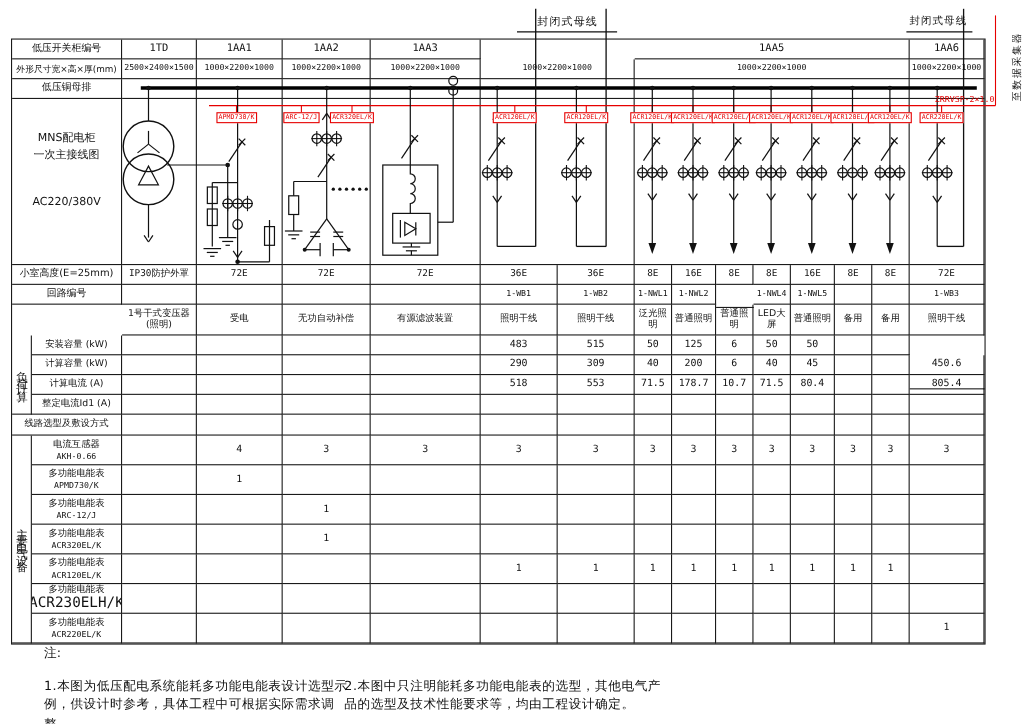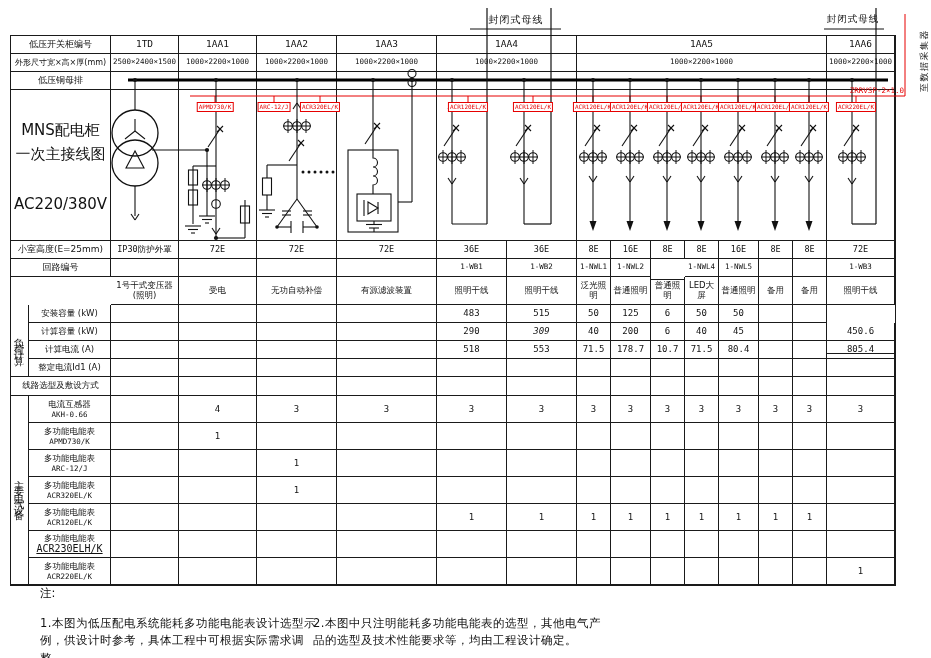--- a/index.html
+++ b/index.html
@@ -13,21 +13,21 @@
         display:flex;align-items:center;justify-content:center;text-align:center;
         overflow:hidden;font-size:9px;line-height:1.15;padding:0 1px;box-sizing:border-box;background:transparent;}
   .mono{font-family:"DejaVu Sans Mono","DejaVu Sans",sans-serif;}
   .hd{font-size:9.5px;}
   .xs{font-size:8px;}
   .s85{font-size:8.5px;}
   .s75{font-size:7.5px;}
   .zh{font-size:8.5px;word-break:break-all;white-space:normal;}
   .vert{writing-mode:vertical-rl;text-orientation:upright;letter-spacing:6px;font-size:10.5px;}
   .two{flex-direction:column;line-height:1.2;}
-  .schlab{flex-direction:column;justify-content:flex-start;padding-top:28px;font-size:15px;line-height:1.6;}
+  .schlab{flex-direction:column;justify-content:flex-start;padding-top:28px;font-size:10px;line-height:1.6;}
   .schlab .ac{margin-top:26px;}
   #schem{position:absolute;left:0;top:0;z-index:4;pointer-events:none;}
   .mtag{position:absolute;transform:translateX(-50%);border:1px solid #e60000;color:#e60000;background:#fff;
         font-size:6px;font-family:"DejaVu Sans Mono","DejaVu Sans",sans-serif;line-height:1.4;padding:0 1px;
         white-space:nowrap;z-index:5;}
   .busway-label{position:absolute;font-size:10px;text-align:center;z-index:6;letter-spacing:1px;}
   #busway-right{font-size:9.5px;}
   #cable-tag{position:absolute;left:838px;top:86px;width:66px;text-align:right;color:#e60000;
              font-size:7.5px;font-family:"DejaVu Sans Mono","DejaVu Sans",sans-serif;z-index:6;}
   #collector{position:absolute;left:918px;top:92px;transform:rotate(-90deg);transform-origin:0 0;
@@ -46,21 +46,20 @@
   <div id="busway-right" class="busway-label" style="left:823px;top:13px;width:60px;">封闭式母线</div>
   <div id="collector">至数据采集器</div>
   <div id="cable-tag">ZRRVSP-2×1.0</div>
 
   <div id="grid">
       <div class="cell" style="grid-area: 1 / 1 / span 1 / span 2;">低压开关柜编号</div>
       <div class="cell mono hd" style="grid-area: 1 / 3 / span 1 / span 1;">1TD</div>
       <div class="cell mono hd" style="grid-area: 1 / 4 / span 1 / span 1;">1AA1</div>
       <div class="cell mono hd" style="grid-area: 1 / 5 / span 1 / span 1;">1AA2</div>
       <div class="cell mono hd" style="grid-area: 1 / 6 / span 1 / span 1;">1AA3</div>
-      <div class="cell mono hd" style="grid-area: 1 / 7 / span 1 / span 2;">1AA4</div>
       <div class="cell mono hd" style="grid-area: 1 / 9 / span 1 / span 7;">1AA5</div>
       <div class="cell mono hd" style="grid-area: 1 / 16 / span 1 / span 1;">1AA6</div>
       <div class="cell xs" style="grid-area: 2 / 1 / span 1 / span 2;">外形尺寸宽×高×厚(mm)</div>
       <div class="cell mono s75" style="grid-area: 2 / 3 / span 1 / span 1;">2500×2400×1500</div>
       <div class="cell mono s75" style="grid-area: 2 / 4 / span 1 / span 1;">1000×2200×1000</div>
       <div class="cell mono s75" style="grid-area: 2 / 5 / span 1 / span 1;">1000×2200×1000</div>
       <div class="cell mono s75" style="grid-area: 2 / 6 / span 1 / span 1;">1000×2200×1000</div>
       <div class="cell mono s75" style="grid-area: 2 / 7 / span 1 / span 2;">1000×2200×1000</div>
       <div class="cell mono s75" style="grid-area: 2 / 9 / span 1 / span 7;">1000×2200×1000</div>
       <div class="cell mono s75" style="grid-area: 2 / 16 / span 1 / span 1;">1000×2200×1000</div>
@@ -143,21 +142,21 @@
       <div class="cell mono" style="grid-area: 8 / 13 / span 1 / span 1;">50</div>
       <div class="cell mono" style="grid-area: 8 / 14 / span 1 / span 1;"></div>
       <div class="cell mono" style="grid-area: 8 / 15 / span 1 / span 1;"></div>
       <div class="cell mono" style="grid-area: 8 / 16 / span 1 / span 1; margin-top: 48px;">751</div>
       <div class="cell s85" style="grid-area: 9 / 2 / span 1 / span 1;">计算容量 (kW)</div>
       <div class="cell mono" style="grid-area: 9 / 3 / span 1 / span 1;"></div>
       <div class="cell mono" style="grid-area: 9 / 4 / span 1 / span 1;"></div>
       <div class="cell mono" style="grid-area: 9 / 5 / span 1 / span 1;"></div>
       <div class="cell mono" style="grid-area: 9 / 6 / span 1 / span 1;"></div>
       <div class="cell mono" style="grid-area: 9 / 7 / span 1 / span 1;">290</div>
-      <div class="cell mono" style="grid-area: 9 / 8 / span 1 / span 1; font-style: italic;">309</div>
+      <div class="cell mono" style="grid-area: 9 / 8 / span 1 / span 1;">309</div>
       <div class="cell mono" style="grid-area: 9 / 9 / span 1 / span 1;">40</div>
       <div class="cell mono" style="grid-area: 9 / 10 / span 1 / span 1;">200</div>
       <div class="cell mono" style="grid-area: 9 / 11 / span 1 / span 1;">6</div>
       <div class="cell mono" style="grid-area: 9 / 12 / span 1 / span 1;">40</div>
       <div class="cell mono" style="grid-area: 9 / 13 / span 1 / span 1;">45</div>
       <div class="cell mono" style="grid-area: 9 / 14 / span 1 / span 1;"></div>
       <div class="cell mono" style="grid-area: 9 / 15 / span 1 / span 1;"></div>
       <div class="cell mono" style="grid-area: 9 / 16 / span 1 / span 1;">450.6</div>
       <div class="cell s85" style="grid-area: 10 / 2 / span 1 / span 1;">计算电流 (A)</div>
       <div class="cell mono" style="grid-area: 10 / 3 / span 1 / span 1;"></div>
@@ -290,21 +289,21 @@
       <div class="cell mono" style="grid-area: 17 / 9 / span 1 / span 1;">1</div>
       <div class="cell mono" style="grid-area: 17 / 10 / span 1 / span 1;">1</div>
       <div class="cell mono" style="grid-area: 17 / 11 / span 1 / span 1;">1</div>
       <div class="cell mono" style="grid-area: 17 / 12 / span 1 / span 1;">1</div>
       <div class="cell mono" style="grid-area: 17 / 13 / span 1 / span 1;">1</div>
       <div class="cell mono" style="grid-area: 17 / 14 / span 1 / span 1;">1</div>
       <div class="cell mono" style="grid-area: 17 / 15 / span 1 / span 1;">1</div>
       <div class="cell mono" style="grid-area: 17 / 16 / span 1 / span 1;"></div>
       <div class="cell two" style="grid-area: 18 / 2 / span 1 / span 1;">
         <div style="font-size: 8.5px;">多功能电能表</div>
-        <div class="mono" style="font-size: 10px; text-decoration: underline;">ACR230ELH/K</div>
+        <div class="mono" style="font-size: 13px;">ACR230ELH/K</div>
       </div>
       <div class="cell mono" style="grid-area: 18 / 3 / span 1 / span 1;"></div>
       <div class="cell mono" style="grid-area: 18 / 4 / span 1 / span 1;"></div>
       <div class="cell mono" style="grid-area: 18 / 5 / span 1 / span 1;"></div>
       <div class="cell mono" style="grid-area: 18 / 6 / span 1 / span 1;"></div>
       <div class="cell mono" style="grid-area: 18 / 7 / span 1 / span 1;"></div>
       <div class="cell mono" style="grid-area: 18 / 8 / span 1 / span 1;"></div>
       <div class="cell mono" style="grid-area: 18 / 9 / span 1 / span 1;"></div>
       <div class="cell mono" style="grid-area: 18 / 10 / span 1 / span 1;"></div>
       <div class="cell mono" style="grid-area: 18 / 11 / span 1 / span 1;"></div>

